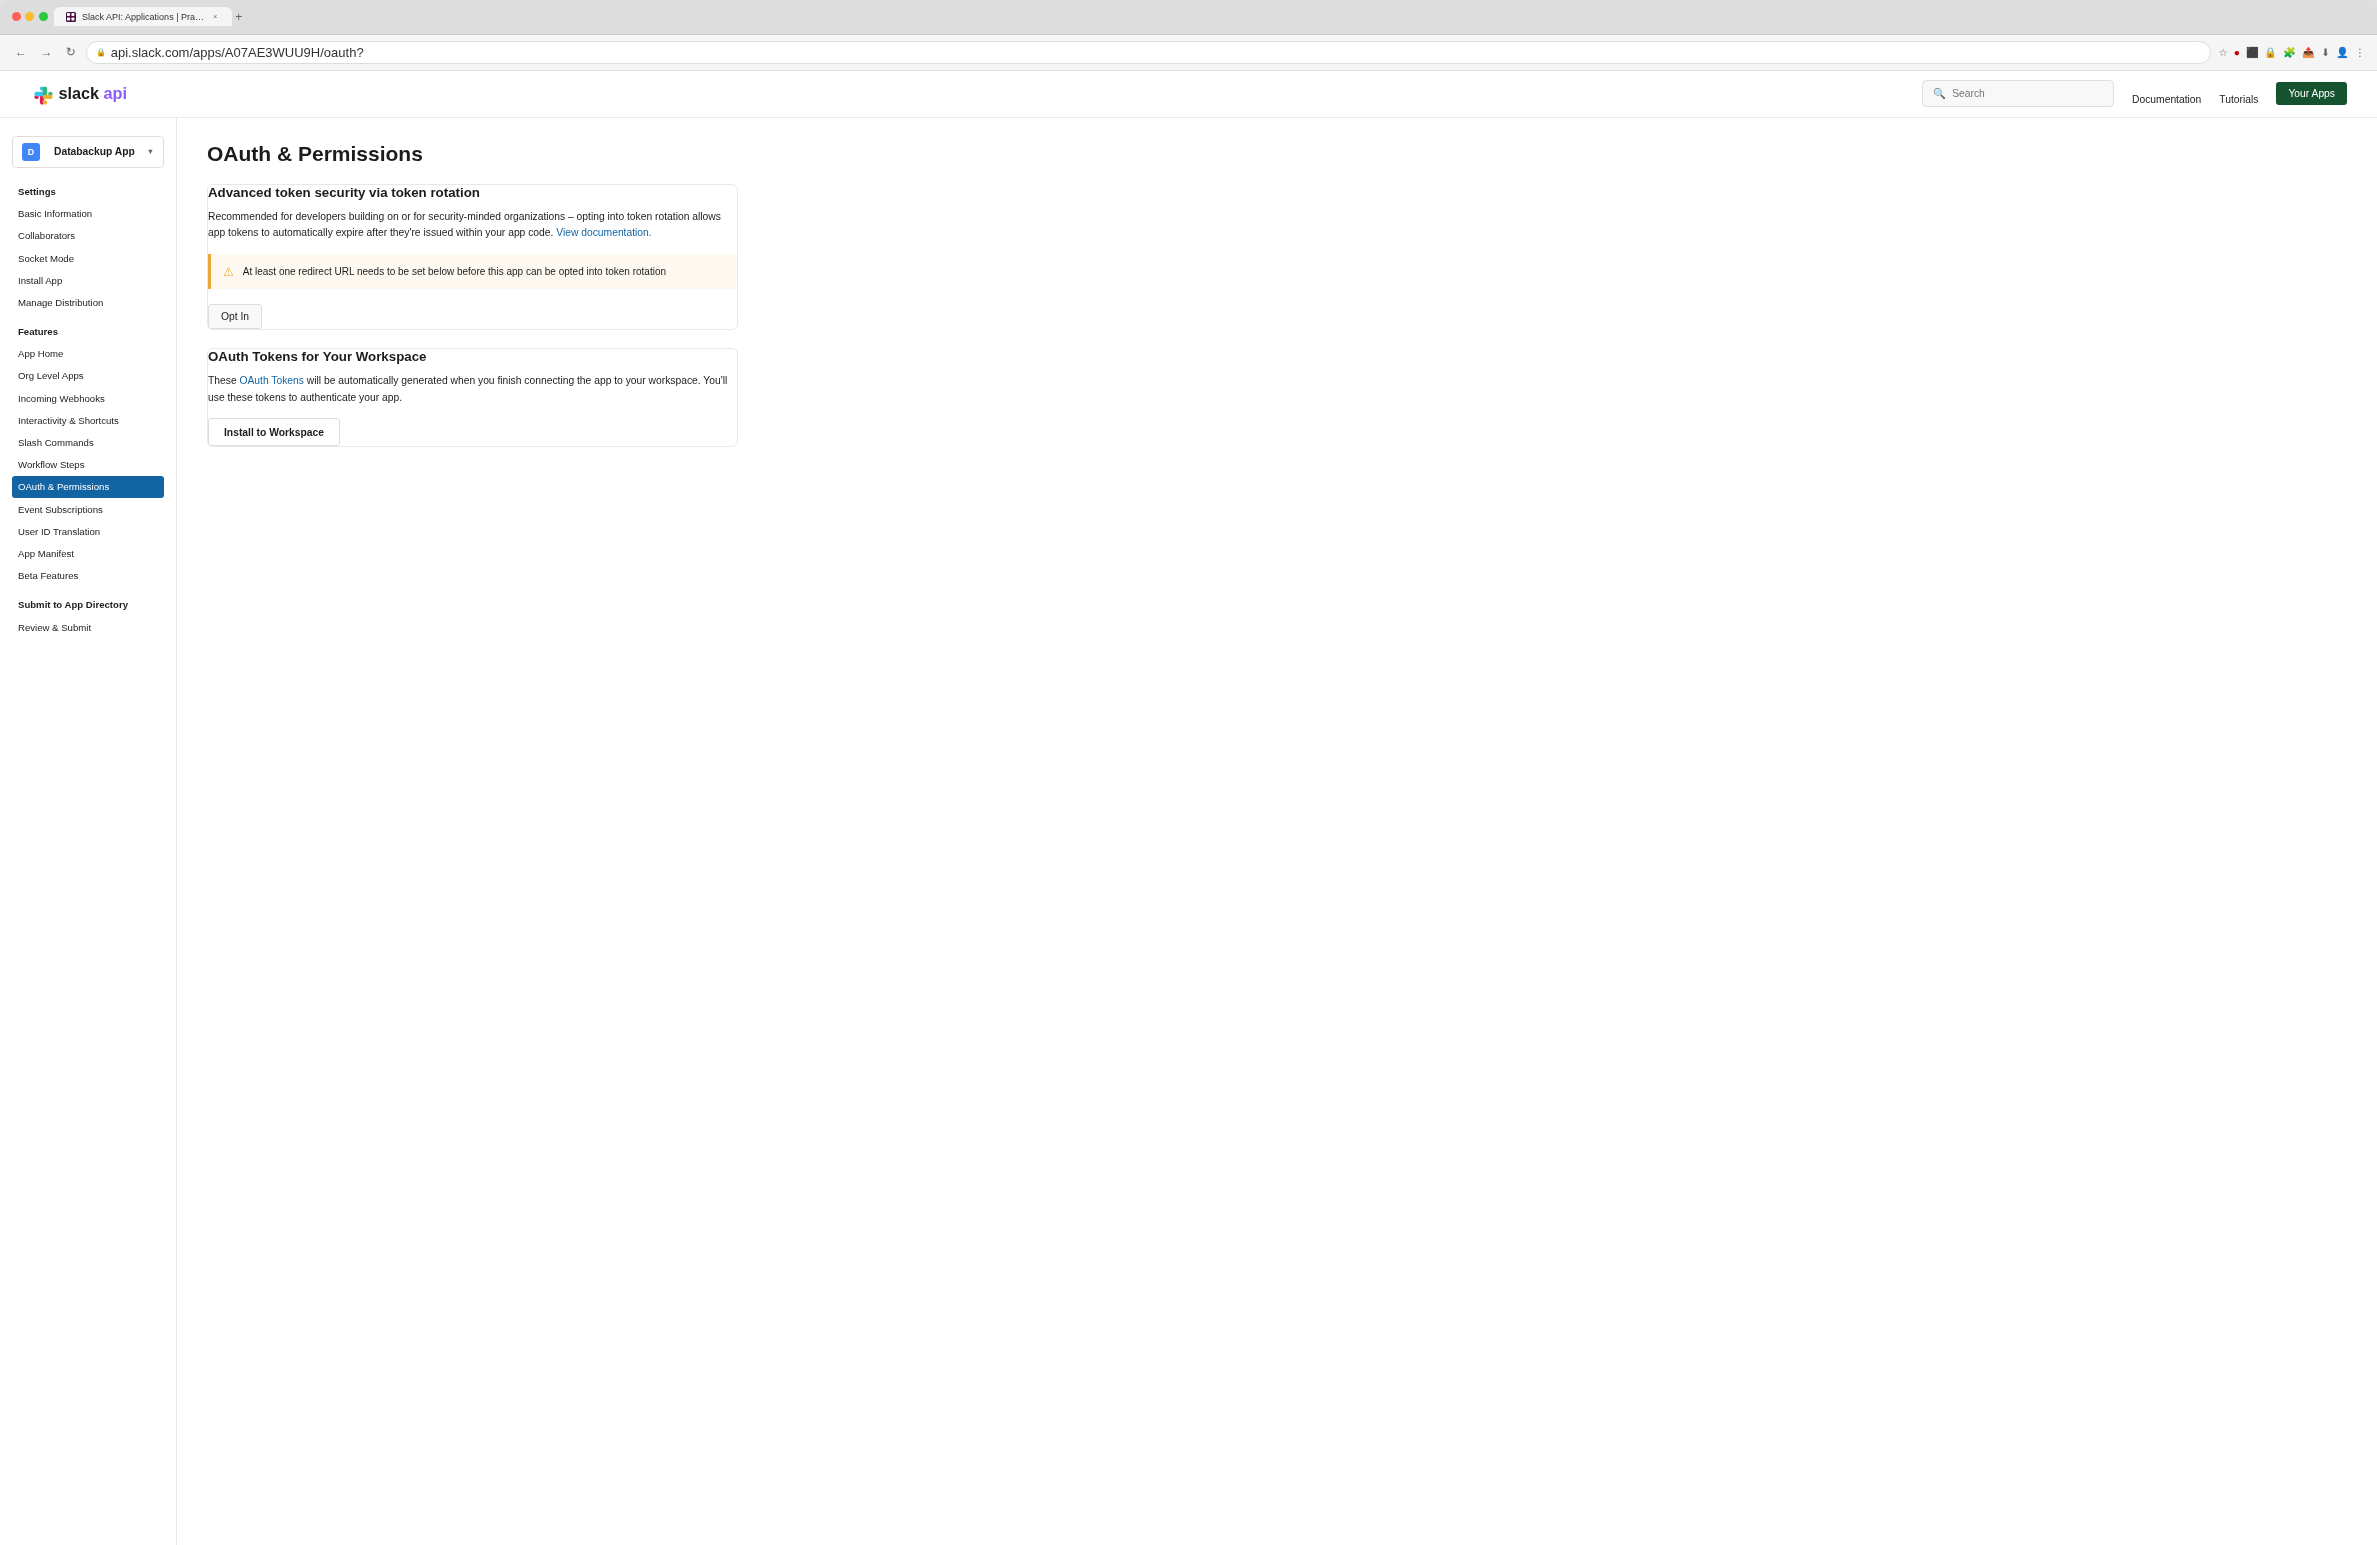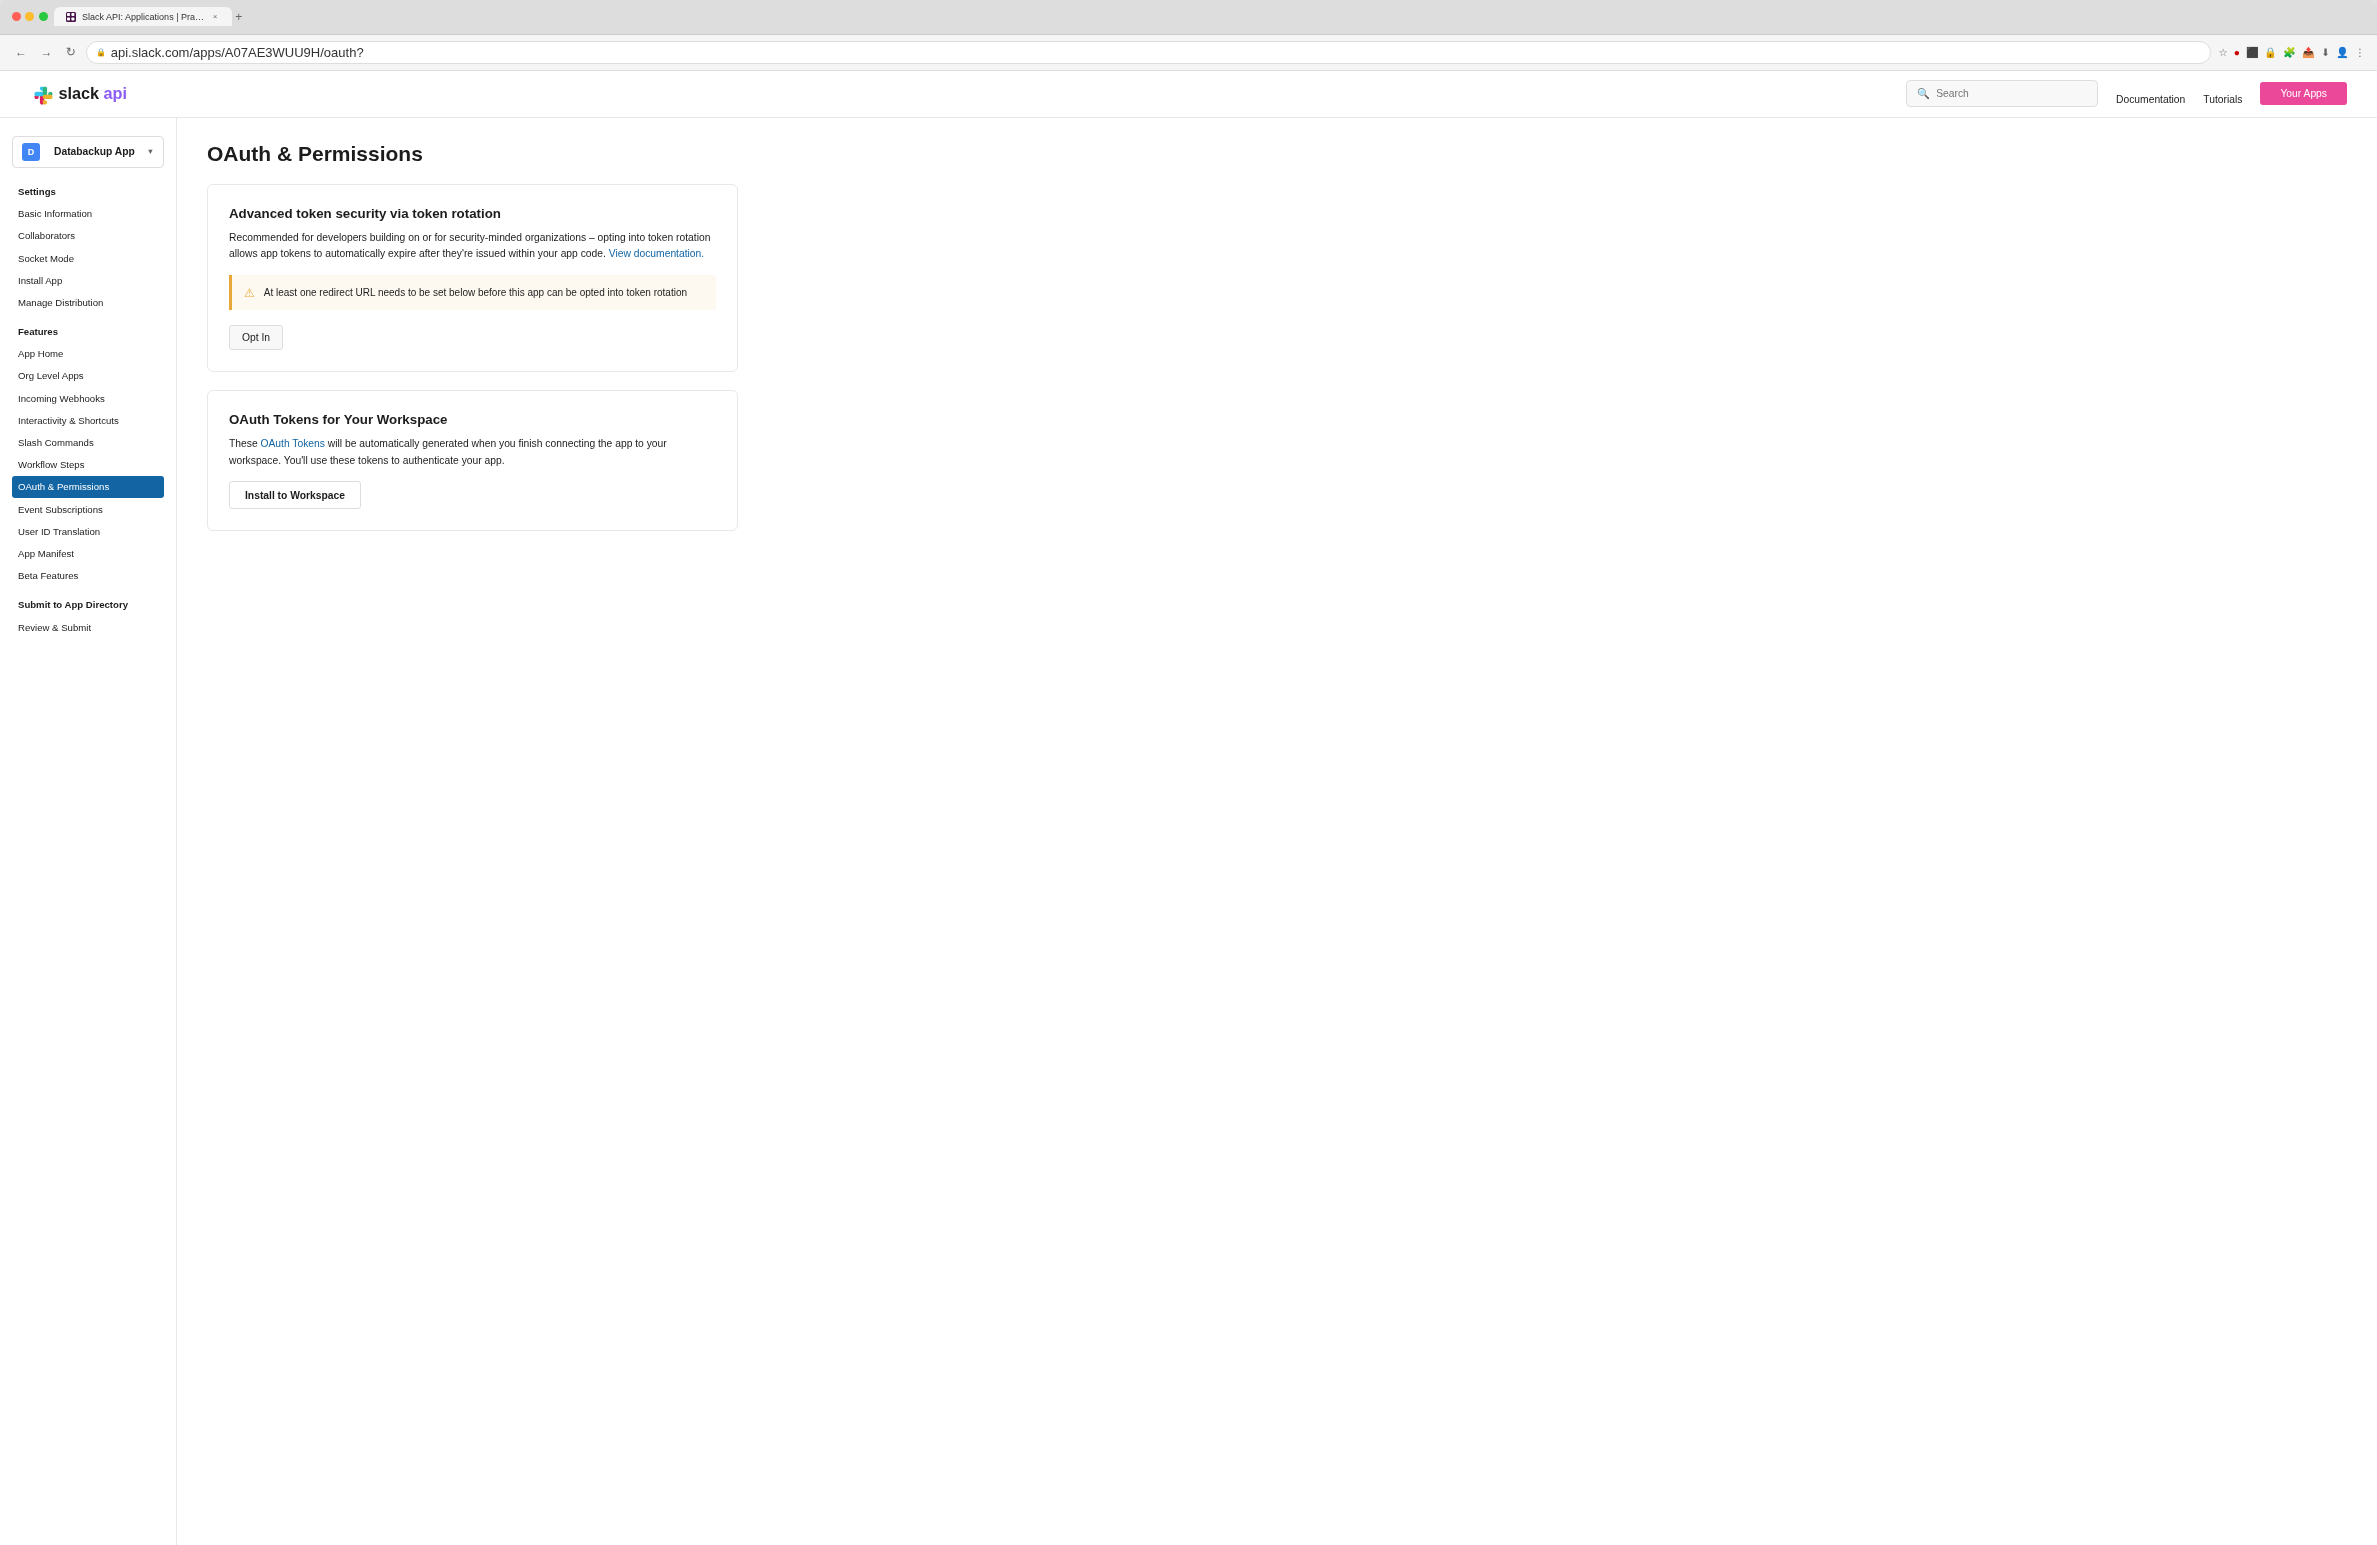--- a/index.html
+++ b/index.html
@@ -30,41 +30,41 @@
 
     
     .top-nav { background: white; border-bottom: 0.7px solid #e8e8e8; padding: 0 30px; display: flex; align-items: center; height: 47px; gap: 18px; }
     .logo { display: flex; align-items: center; gap: 4.4px; font-size: 16.3px; font-weight: 700; color: #1d1c1d; margin-right: auto; }
     .logo-icon { width: 24px; height: 24px; }
     .logo-api { font-weight: 700; color: #8b5cf6; }
     .search-bar { background: #f8f8f8; border: 0.7px solid #ddd; border-radius: 4.4px; padding: 6px 10.3px; width: 192px; display: flex; align-items: center; gap: 6px; }
     .search-bar input { border: none; background: none; outline: none; font-size: 10.3px; color: #333; width: 100%; }
     .nav-links { display: flex; gap: 18px; align-items: flex-end; }
     .nav-link { color: #1d1c1d; text-decoration: none; font-size: 10.3px; cursor: pointer; }
-    .nav-link.active { background: #ec4899; color: white; padding: 6px 20px; border-radius: 3px; }
+    .nav-link.active { background: #14532d; color: white; padding: 6px 12px; border-radius: 3px; }
 
     
     .main-layout { display: flex; min-height: calc(100vh - 47px); }
 
     
     .sidebar { width: 177px; padding: 18px 12px; border-right: 0.7px solid #e8e8e8; flex-shrink: 0; }
     .app-selector { display: flex; align-items: center; gap: 6px; background: white; border: 0.7px solid #ddd; border-radius: 4.4px; padding: 6px 9px; cursor: pointer; margin-bottom: 18px; }
     .app-icon { width: 18px; height: 18px; background: #4285f4; border-radius: 3px; display: flex; align-items: center; justify-content: center; color: white; font-size: 9px; font-weight: bold; }
     .app-name { font-size: 10.3px; font-weight: 600; flex: 1; padding-left: 8px; }
     .dropdown-arrow { color: #666; font-size: 7.4px; }
 
     .sidebar-section-label { font-size: 9.6px; font-weight: 700; color: #1d1c1d; margin-bottom: 6px; margin-top: 6px; padding-left: 6px; }
     .sidebar-item { padding: 4.4px 6px; border-radius: 3px; cursor: pointer; color: #1d1c1d; font-size: 9.6px; line-height: 1.4; }
     .sidebar-item.active { background: #1264a3; color: white; }
 
     
     .content { flex: 1; padding: 24px 30px; max-width: 591px; }
     .page-title { font-size: 21px; font-weight: 700; color: #1d1c1d; margin-bottom: 18px; }
 
-    .card { border: 0.7px solid #e8e8e8; border-radius: 6px; padding: 21px; margin-bottom: 18px; }
+    .card { border: 0.7px solid #e8e8e8; border-radius: 6px; margin-bottom: 18px; }
     .card-title { font-size: 13.3px; font-weight: 700; color: #1d1c1d; margin-bottom: 9px; }
     .card-desc { font-size: 10.3px; color: #1d1c1d; line-height: 1.6; margin-bottom: 12px; }
     .link { color: #1264a3; text-decoration: none; cursor: pointer; }
 
     .alert-box { border-left: 3px solid #e8a838; background: #fef9f0; padding: 10.3px 12px; border-radius: 0 3px 3px 0; display: flex; align-items: flex-start; gap: 9px; margin-bottom: 15px; }
     .alert-icon { color: #e8a838; font-size: 12px; margin-top: 0.7px; flex-shrink: 0; }
     .alert-text { font-size: 10px; color: #1d1c1d; line-height: 1.5; }
 
     .btn { border: 0.7px solid #ddd; background: #f8f8f8; color: #1d1c1d; padding: 6px 12px; border-radius: 3px; font-size: 10.3px; cursor: pointer; }
     .btn-primary { border: 0.7px solid #ddd; background: white; color: #1d1c1d; padding: 7.4px 15px; border-radius: 3px; font-size: 10.3px; cursor: pointer; font-weight: 600; }

